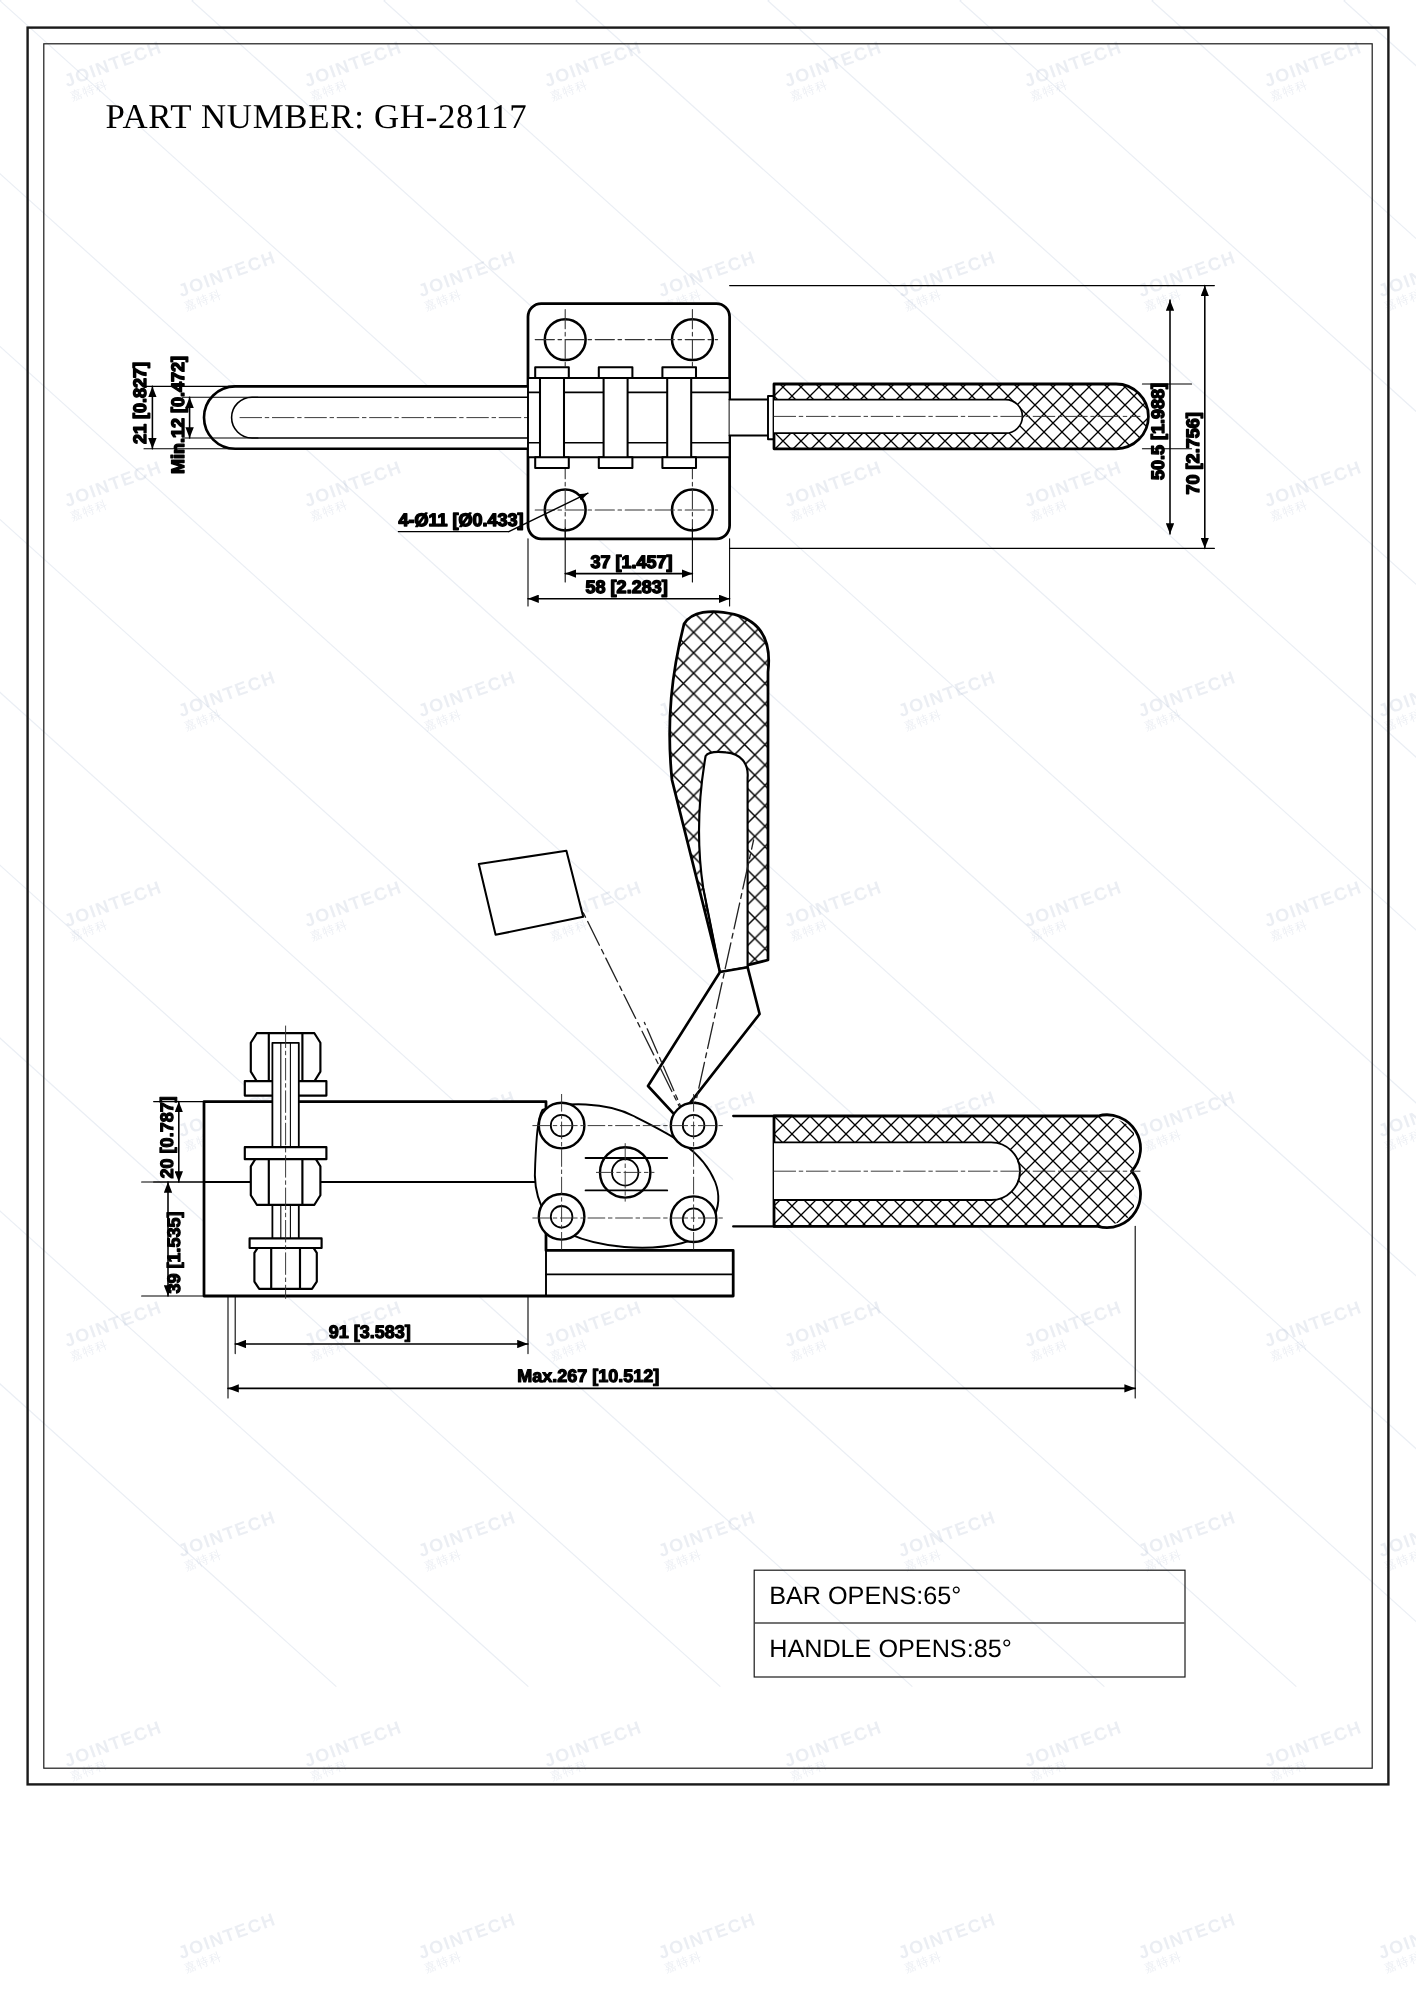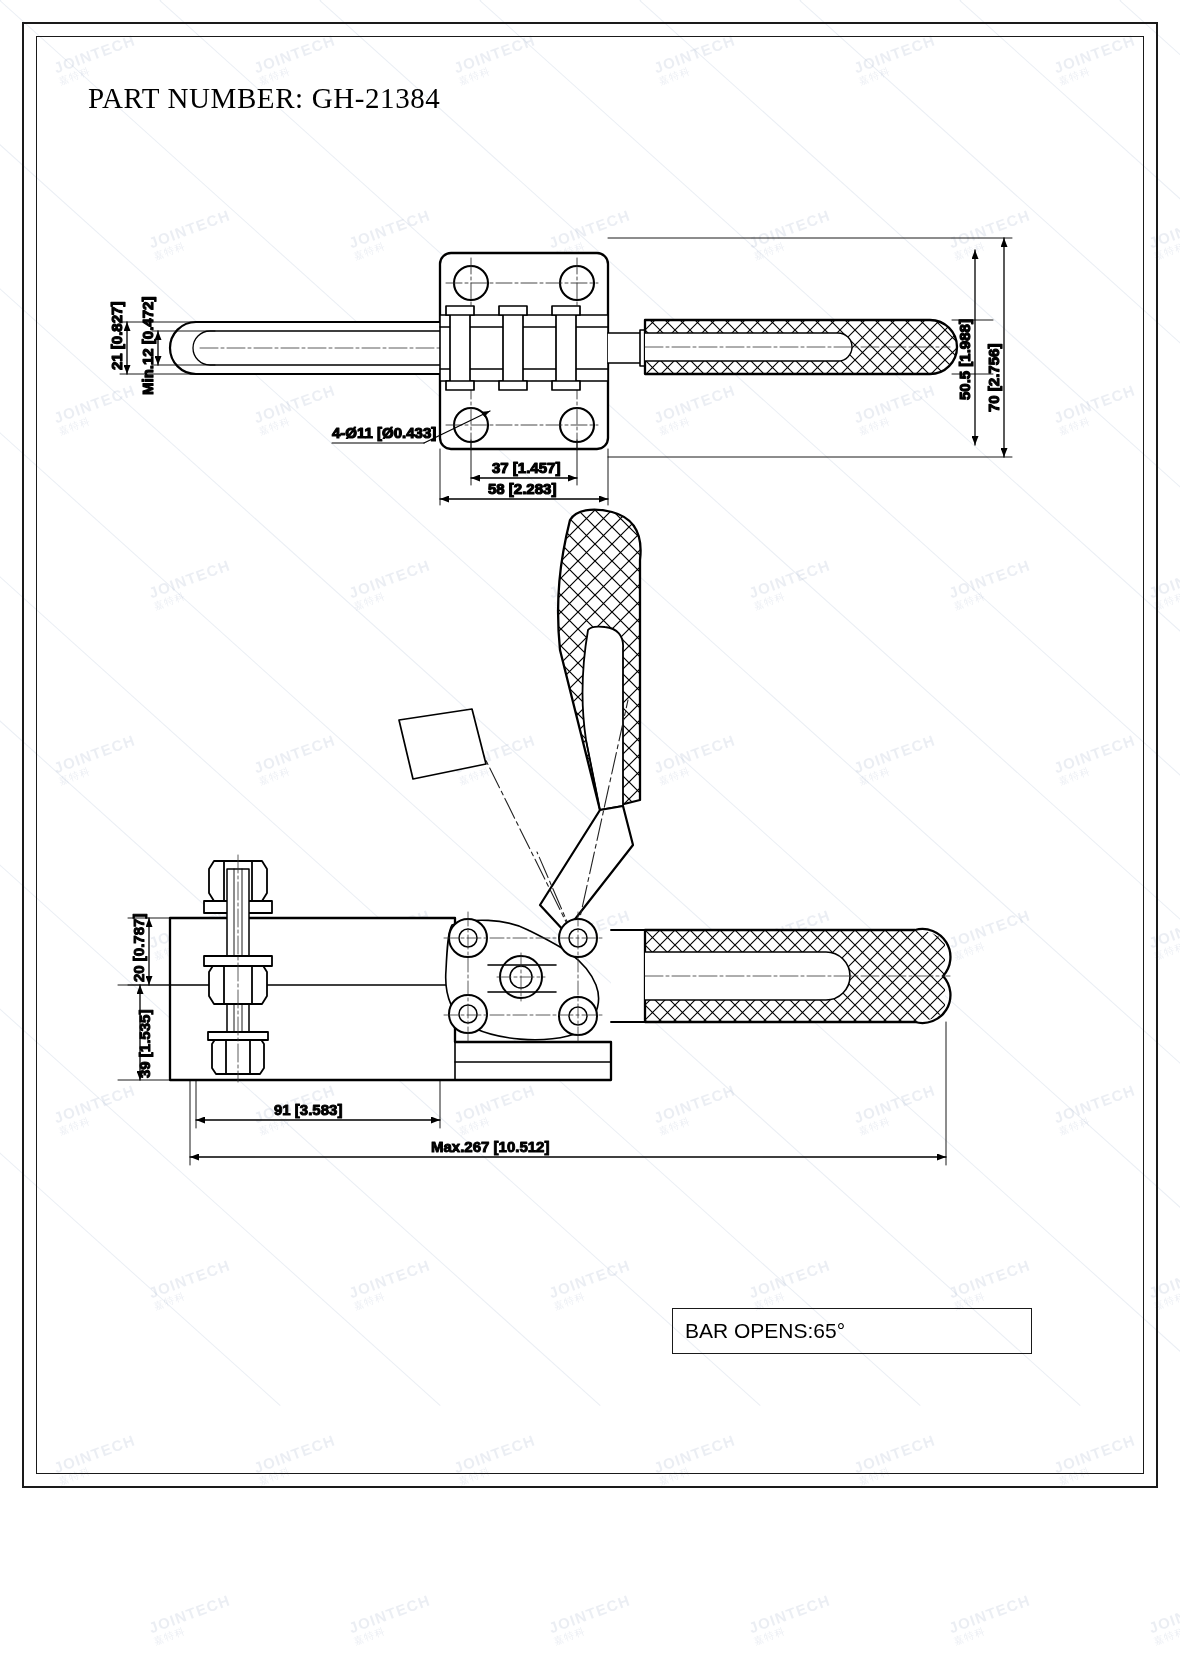--- a/index.html
+++ b/index.html
@@ -19,21 +19,21 @@
     letter-spacing:.6px;white-space:nowrap;}
 
   svg.draw{position:absolute;left:0;top:0;width:1180px;height:1669px;
            pointer-events:none;}
 
   
   .dimtext{font-family:"Liberation Sans",sans-serif;font-size:15px;
            font-weight:bold;fill:#000;}
 
   
-  #info-table{position:absolute;left:672px;top:1308px;width:360px;
+  #info-table{position:absolute;left:628px;top:1308px;width:360px;
     border:1px solid #1a1a1a;box-sizing:border-box;background:transparent;}
   #info-table .row{height:44px;line-height:44px;padding-left:12px;
     border-bottom:1px solid #1a1a1a;font-size:21px;color:#000;
     white-space:nowrap;box-sizing:border-box;}
   #info-table .row:last-child{border-bottom:none;}
 
   
   .wm{position:absolute;width:118px;height:40px;opacity:.13;
       pointer-events:none;user-select:none;
       transform:rotate(-20deg);}
@@ -319,21 +319,21 @@
       <div class="wmline" style="left: 800px; top: 0px; width: 2100px; transform: rotate(-42deg);"></div>
       <div class="wmline" style="left: 960px; top: 0px; width: 2100px; transform: rotate(42deg);"></div>
       <div class="wmline" style="left: 960px; top: 0px; width: 2100px; transform: rotate(-42deg);"></div>
       <div class="wmline" style="left: 1120px; top: 0px; width: 2100px; transform: rotate(42deg);"></div>
       <div class="wmline" style="left: 1120px; top: 0px; width: 2100px; transform: rotate(-42deg);"></div>
     </div>
 
   <div class="frame-outer"></div>
   <div class="frame-inner"></div>
 
-  <div id="part-number">PART NUMBER:  GH-21384</div>
+  <div id="part-number">PART NUMBER:  GH-28117</div>
 
   <svg class="draw" viewBox="0 0 1180 1669">
     <defs>
       <marker id="arrEnd" markerWidth="9" markerHeight="7" refX="9" refY="3.5" orient="auto" markerUnits="userSpaceOnUse">
         <polygon points="0,0 9,3.5 0,7" fill="#000"></polygon>
       </marker>
       <marker id="arrStart" markerWidth="9" markerHeight="7" refX="0" refY="3.5" orient="auto" markerUnits="userSpaceOnUse">
         <polygon points="9,0 0,3.5 9,7" fill="#000"></polygon>
       </marker>
       <marker id="arrEndS" markerWidth="8" markerHeight="6" refX="8" refY="3" orient="auto" markerUnits="userSpaceOnUse">
@@ -557,15 +557,16 @@
         <line x1="946" y1="1022" x2="946" y2="1165" stroke-width="0.9"></line>
         <line x1="190" y1="1157" x2="946" y2="1157" stroke-width="1.3" marker-start="url(#arrStart)" marker-end="url(#arrEnd)"></line>
         <text class="dimtext" x="431" y="1152">Max.267 [10.512]</text>
       </g>
 
     </g>
   </svg>
 
   <div id="info-table">
     <div class="row">BAR OPENS:65°</div>
+    <div class="row">HANDLE OPENS:85°</div>
   </div>
 
 </div>
 
 </body></html>

